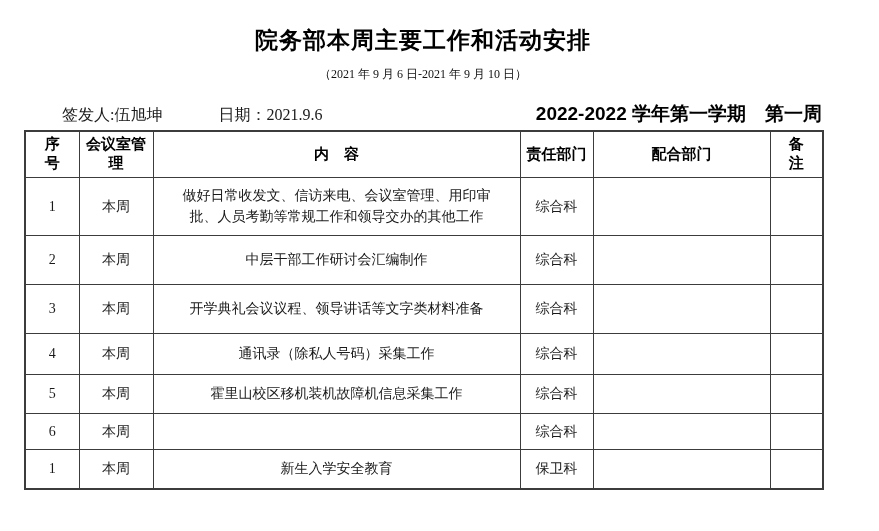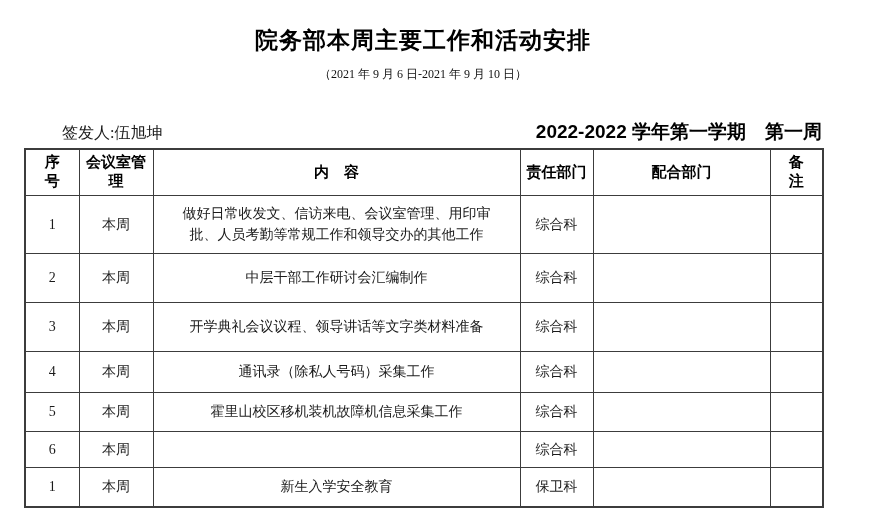--- a/index.html
+++ b/index.html
@@ -31,21 +31,21 @@
   .doc-subtitle {
     margin-top: 7px;
     text-align: center;
     font-size: 12px;
     line-height: 24px;
     color: #111111;
   }
   .meta-row {
     display: flex;
     align-items: baseline;
-    margin-top: 33px;
+    margin-top: 15px;
     height: 26px;
   }
   .signer {
     margin-left: 38px;
     font-size: 16px;
   }
   .date {
     margin-left: 56px;
     font-size: 16px;
   }
@@ -96,20 +96,21 @@
 </style>
 </head>
 <body>
 
 <div class="sheet">
   <div class="doc-title">院务部本周主要工作和活动安排</div>
   <div class="doc-subtitle">（2021 年 9 月 6 日-2021 年 9 月 10 日）</div>
 
   <div class="meta-row">
     <span class="signer">签发人:伍旭坤</span>
+    <span class="date">日期：2021.9.6</span>
     <span class="semester">2022-2022 学年第一学期　第一周</span>
   </div>
 
   <table class="schedule">
     <colgroup>
       <col style="width:54px">
       <col style="width:74px">
       <col style="width:367px">
       <col style="width:73px">
       <col style="width:177px">

